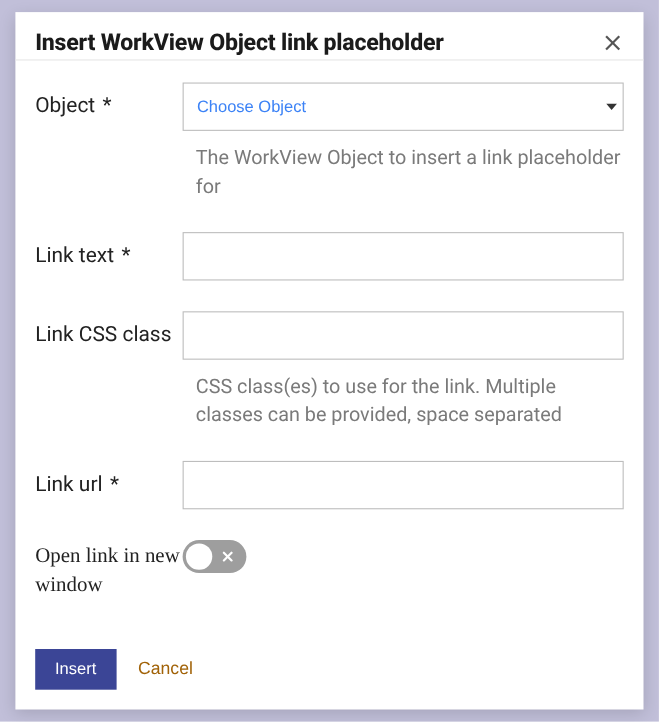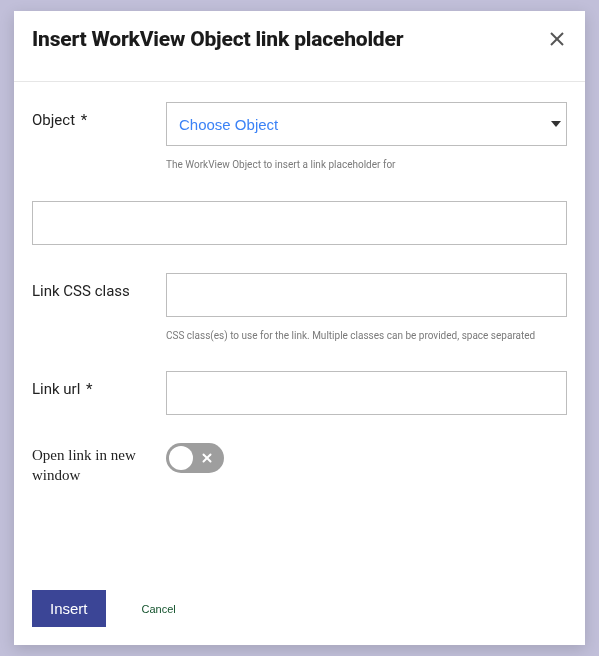--- a/index.html
+++ b/index.html
@@ -21,21 +21,21 @@
       bottom: 11px;
       background: #ffffff;
       box-shadow: 0 4px 14px rgba(0,0,0,0.15);
       display: flex;
       flex-direction: column;
     }
     .modal-header {
       display: flex;
       align-items: center;
       justify-content: space-between;
-      padding: 16px 18px 30px 18px;
+      padding: 16px 18px 3px 18px;
       border-bottom: 1px solid #e6e6e6;
     }
     .modal-title {
       font-size: 21px;
       font-weight: 800;
       color: #1b1b1b;
       letter-spacing: -0.2px;
     }
     .close-btn {
       background: none;
@@ -52,21 +52,21 @@
     }
     .form-row {
       display: flex;
       align-items: flex-start;
       margin-bottom: 28px;
     }
     .form-label-col {
       width: 134px;
       flex-shrink: 0;
       padding-top: 8px;
-      font-size: 15px;
+      font-size: 19px;
       color: #222;
       line-height: 1.35;
     }
     .req { margin-left: 2px; }
     .form-field-col {
       flex: 1;
       display: flex;
       flex-direction: column;
     }
     .select-wrap {
@@ -100,23 +100,24 @@
     .text-input {
       width: 100%;
       height: 44px;
       border: 1px solid #bdbdbd;
       background: #fff;
       font-size: 15px;
       padding: 0 12px;
     }
     .help-text {
       margin-top: 12px;
-      font-size: 10px;
+      font-size: 18px;
       color: #7a7a7a;
       line-height: 1.45;
+      margin-left: 12px;
     }
     .toggle {
       width: 58px;
       height: 30px;
       border-radius: 999px;
       background: #9e9e9e;
       position: relative;
       cursor: pointer;
       display: inline-block;
     }
@@ -134,35 +135,35 @@
       top: 50%;
       right: 12px;
       transform: translateY(-50%);
       color: #fff;
       line-height: 0;
     }
     .modal-footer {
       padding: 12px 18px 18px 18px;
       display: flex;
       align-items: center;
-      gap: 36px;
+      gap: 20px;
     }
     .btn-primary {
       background: #3b4596;
       color: #fff;
       border: none;
       padding: 10px 18px;
       font-size: 15px;
       cursor: pointer;
     }
     .btn-link {
       background: none;
       border: none;
-      color: #14532d;
-      font-size: 11px;
+      color: #a16207;
+      font-size: 16px;
       cursor: pointer;
       padding: 4px 0;
     }
   </style>
 </head>
 <body>
 
 <div class="modal">
 
   <div class="modal-header">
@@ -193,20 +194,24 @@
             <svg width="10" height="6" viewBox="0 0 10 6">
                 <path d="M0 0 L5 6 L10 0 Z" fill="currentColor"></path>
               </svg>
           </span>
         </div>
         <div class="help-text">The WorkView Object to insert a link placeholder for</div>
       </div>
     </div>
 
     <div class="form-row">
+      <div class="form-label-col">
+        <span>Link text</span>
+        <span class="req">*</span>
+      </div>
       <div class="form-field-col">
         <input type="text" class="text-input" value="" style="">
       </div>
     </div>
 
     <div class="form-row">
       <div class="form-label-col">
         <span>Link CSS class</span>
       </div>
       <div class="form-field-col">

